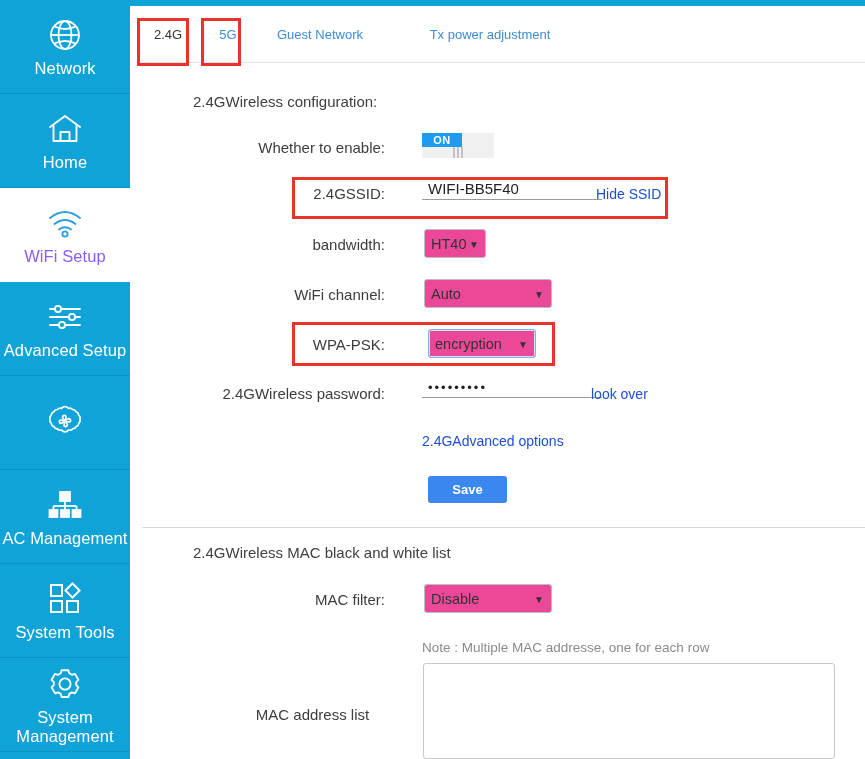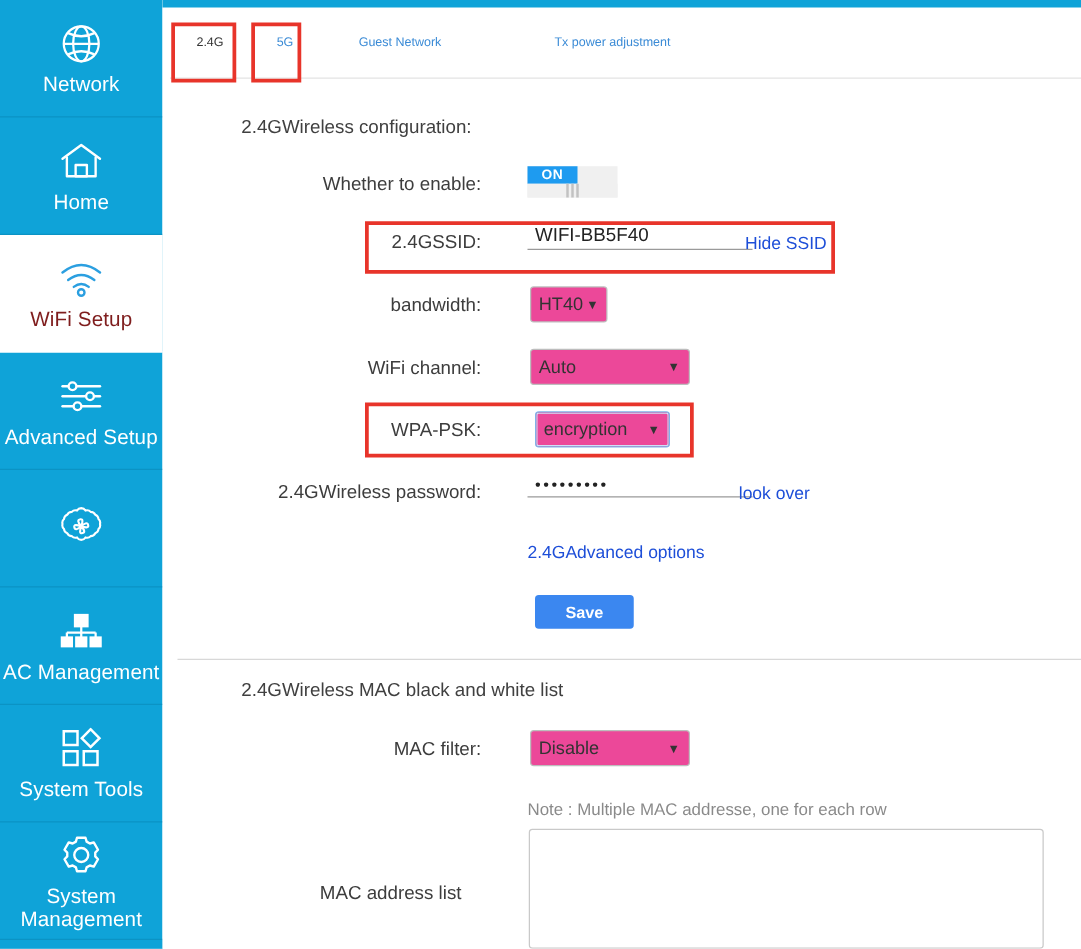--- a/index.html
+++ b/index.html
@@ -26,21 +26,21 @@
     height: 94px;
     flex: 0 0 94px;
     display: flex; flex-direction: column;
     align-items: center; justify-content: center;
     color: #ffffff;
     cursor: pointer;
     border-bottom: 1px solid #0b93c4;
     user-select: none;
   }
   .nav-item.active { background: #ffffff; border-bottom-color:#ffffff; }
-  .nav-item.active .nav-label { color: #7f1d1d; }
+  .nav-item.active .nav-label { color: #8b5cf6; }
   .nav-item.active svg { stroke: #2b9fe0; fill: none; }
   .nav-icon {
     width: 40px; height: 40px;
     display: flex; align-items: center; justify-content: center;
     margin-bottom: 4px;
   }
   .nav-icon svg { display:block; }
   .nav-label {
     font-size: 16.5px;
     line-height: 19px;
@@ -65,21 +65,21 @@
 
   
   .tabs {
     position: absolute; left: 0; top: 6px;
     width: 735px; height: 56px;
   }
   .tab {
     position: absolute;
     top: 0; height: 56px;
     display: flex; align-items: center; justify-content: center;
-    font-size: 10px;
+    font-size: 13px;
     color: #3b8bd6;
     cursor: pointer;
     white-space: nowrap;
   }
   .tab.active { color: #333333; }
   .tabs-divider {
     position: absolute; left: 6px; top: 62px;
     width: 729px; height: 1px; background: #e3e3e3;
   }
 

